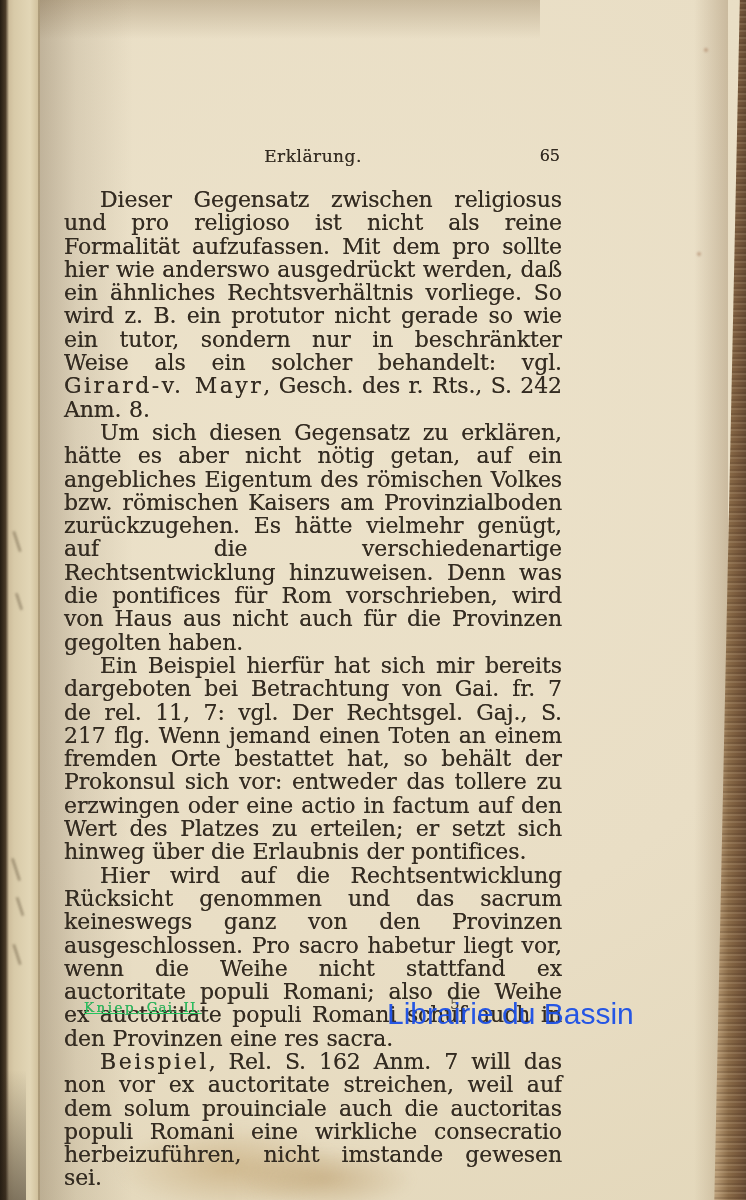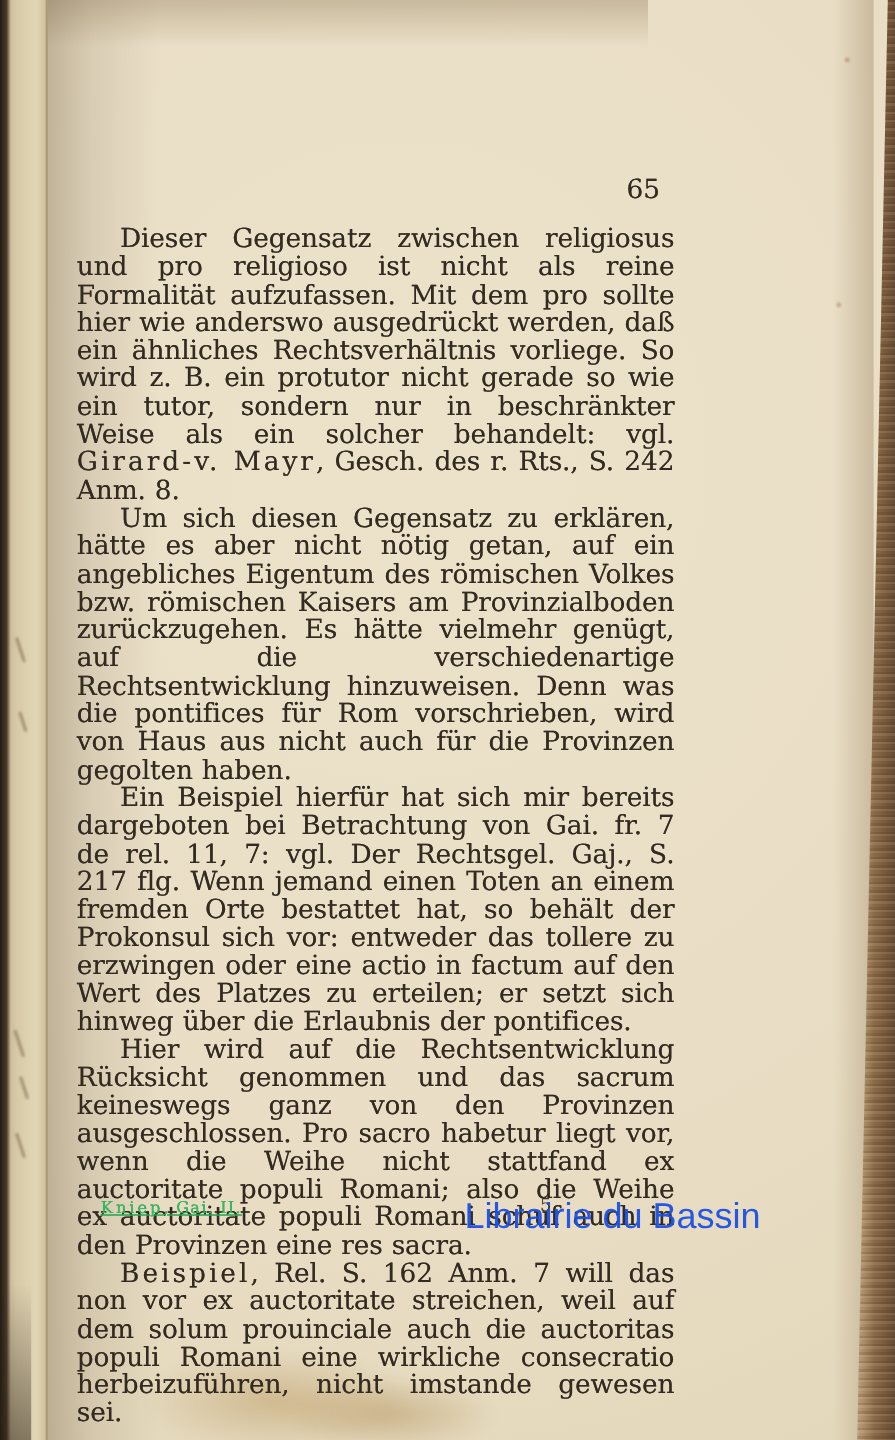--- a/index.html
+++ b/index.html
@@ -84,21 +84,21 @@
     left: 64px; top: 146px; width: 498px;
     color: #332b21;
   }
   .page-header { position: relative; height: 26px; margin-bottom: 16px; }
   .page-title {
     display: block; text-align: center;
     font-size: 17px; letter-spacing: 0.5px;
     text-shadow: 0 0 0.5px rgba(51,43,33,0.7);
   }
   .page-number {
-    position: absolute; right: 12px; top: 0; font-size: 22px;
+    position: absolute; right: 2px; top: 0; font-size: 16px;
     text-shadow: 0 0 0.5px rgba(51,43,33,0.7);
     margin-left: 22px;
   }
   .par {
     margin: 0; text-align: justify; text-indent: 36px;
     font-size: 22px; line-height: 23.3px;
     word-spacing: 0.6px; letter-spacing: -0.1px;
     text-shadow: 0 0 0.5px rgba(51,43,33,0.7);
   }
   .sperr { letter-spacing: 2.5px; }
@@ -143,20 +143,21 @@
 <div class="abs fore-edge"></div>
 
 <div class="abs stain1"></div>
 <div class="abs stain2"></div>
 <div class="abs speck" style="left:704px; top:48px;"></div>
 <div class="abs speck" style="left:697px; top:252px;"></div>
 <div class="abs speck" style="left:488px; top:783px;"></div>
 
 <div class="abs text-block">
   <div class="page-header">
+    <span class="page-title">Erklärung.</span>
     <span class="page-number">65</span>
   </div>
   <div>
       <p class="par"><span>Dieser Gegensatz zwischen religiosus und pro religioso ist nicht als reine Formalität aufzufassen. Mit dem pro sollte hier wie anderswo ausgedrückt werden, daß ein ähnliches Rechtsverhältnis vorliege. So wird z. B. ein protutor nicht gerade so wie ein tutor, sondern nur in beschränkter Weise als ein solcher behandelt: vgl. </span><span class="sperr">Girard-v. Mayr</span><span>, Gesch. des r. Rts., S. 242 Anm. 8.</span></p>
       <p class="par"><span>Um sich diesen Gegensatz zu erklären, hätte es aber nicht nötig getan, auf ein angebliches Eigentum des römischen Volkes bzw. römischen Kaisers am Provinzialboden zurückzugehen. Es hätte vielmehr genügt, auf die verschiedenartige Rechtsentwicklung hinzuweisen. Denn was die pontifices für Rom vorschrieben, wird von Haus aus nicht auch für die Provinzen gegolten haben.</span></p>
       <p class="par"><span>Ein Beispiel hierfür hat sich mir bereits dargeboten bei Betrachtung von Gai. fr. 7 de rel. 11, 7: vgl. Der Rechtsgel. Gaj., S. 217 flg. Wenn jemand einen Toten an einem fremden Orte bestattet hat, so behält der Prokonsul sich vor: entweder das tollere zu erzwingen oder eine actio in factum auf den Wert des Platzes zu erteilen; er setzt sich hinweg über die Erlaubnis der pontifices.</span></p>
       <p class="par"><span>Hier wird auf die Rechtsentwicklung Rücksicht genommen und das sacrum keineswegs ganz von den Provinzen ausgeschlossen. Pro sacro habetur liegt vor, wenn die Weihe nicht stattfand ex auctoritate populi Romani; also die Weihe ex auctoritate populi Romani schuf auch in den Provinzen eine res sacra.</span></p>
       <p class="par"><span class="sperr">Beispiel</span><span>, Rel. S. 162 Anm. 7 will das non vor ex auctoritate streichen, weil auf dem solum prouinciale auch die auctoritas populi Romani eine wirkliche consecratio herbeizuführen, nicht imstande gewesen sei.</span></p>
     </div>
 </div>

